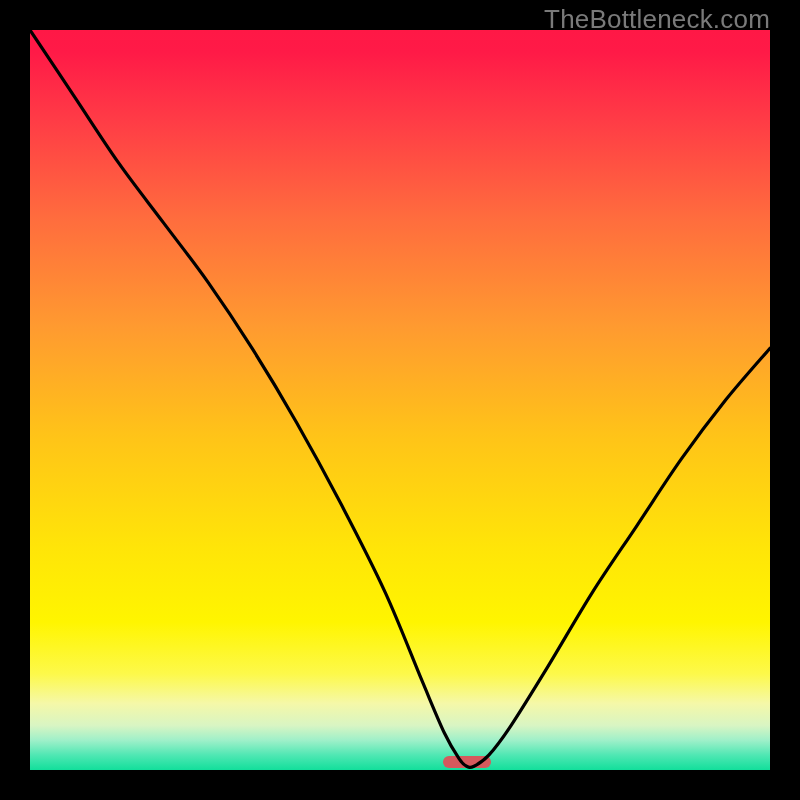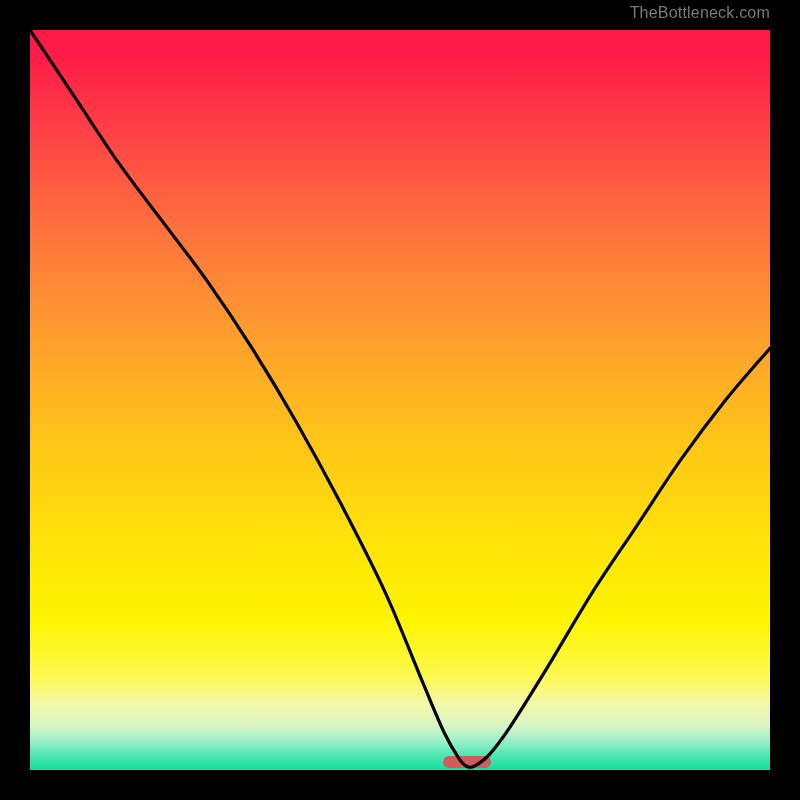--- a/index.html
+++ b/index.html
@@ -49,21 +49,21 @@
     position: absolute;
     inset: 0;
     width: 740px;
     height: 740px;
   }
   .watermark {
     position: absolute;
     top: 4px;
     right: 30px;
     color: #7a7a7a;
-    font-size: 16px;
+    font-size: 26px;
     font-weight: 500;
     letter-spacing: 0.2px;
   }
   .marker {
     position: absolute;
     background: #d55a5d;
     border-radius: 8px;
   }
 </style>
 </head>

